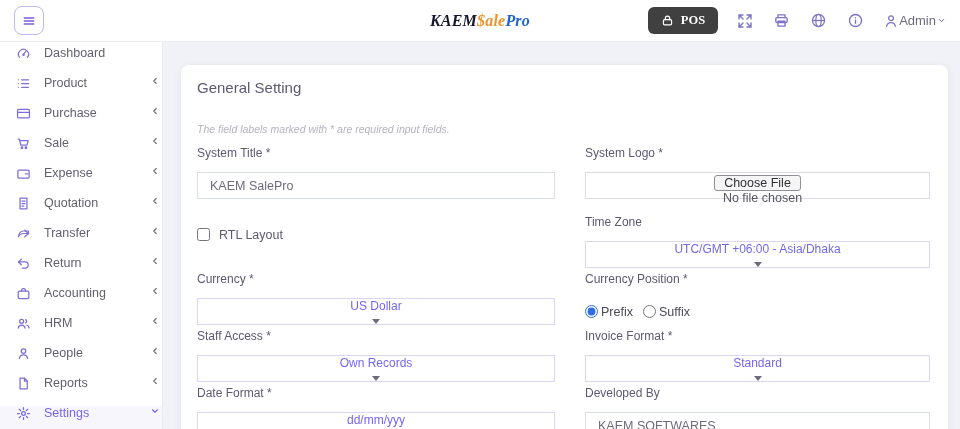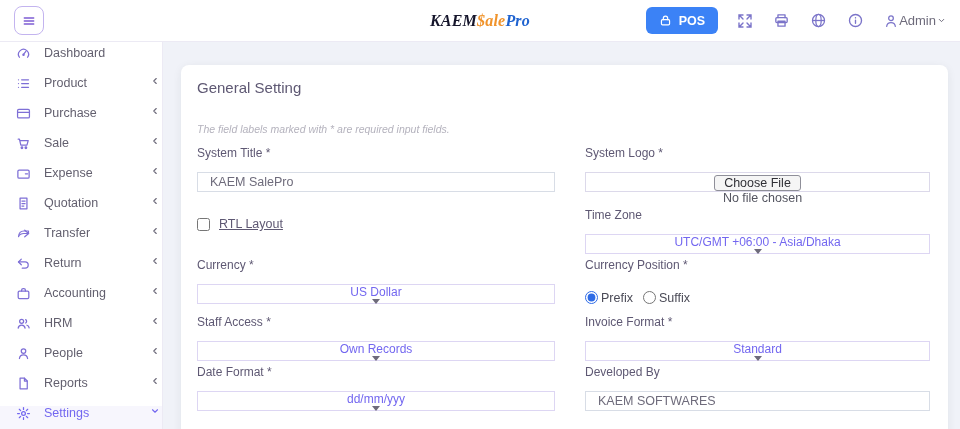--- a/index.html
+++ b/index.html
@@ -24,23 +24,23 @@
   .logo {
     position:absolute; left:50%; transform:translateX(-50%);
     font-family:"Liberation Serif", serif; font-style:italic; font-weight:700;
     font-size:16px; letter-spacing:.2px; white-space:nowrap;
   }
   .logo .lg-k { color:#15152b; }
   .logo .lg-s { color:#f0932b; }
   .logo .lg-p { color:#1f63d0; }
   .header-right { margin-left:auto; display:flex; align-items:center; gap:19px; }
   .pos-btn {
-    display:flex; align-items:center; gap:7px; background:#3b82f6; color:#fff;
+    display:flex; align-items:center; gap:7px; background:#404040; color:#fff;
     border:none; border-radius:6px; padding:0 13px; height:27px;
-    font-size:12.5px; font-weight:600; font-family:Liberation Sans, sans-serif; cursor:pointer;
+    font-size:12.5px; font-weight:600; font-family:Liberation Serif, serif; cursor:pointer;
   }
   .hicons { display:flex; align-items:center; gap:20px; }
   .hicon { color:#7b74c9; cursor:pointer; }
   .admin { display:flex; align-items:center; color:#6e6b7b; font-size:13px; cursor:pointer; }
   .admin .aicon { color:#7b74c9; }
   .admin .achev { color:#6e6b7b; margin-left:1px; }
 
   
   .sidebar {
     position:absolute; top:42px; left:0; width:163px; bottom:0; background:#fff;
@@ -65,42 +65,42 @@
     padding:14px 18px 0 16px;
   }
   .card-title { margin:0; font-size:15px; font-weight:500; color:#5e5873; }
   .note { margin:27px 0 0; font-size:10.5px; font-style:italic; color:#b4b2bd; }
 
   .form-grid {
     margin-top:9px; display:grid; grid-template-columns:358px 1fr;
     column-gap:30px; row-gap:2px;
   }
   .flabel { display:block; font-size:12px; line-height:18px; color:#5e5873; font-weight:500; margin-bottom:10px; }
-  .ctl { height:20px; border-radius:0; font-size:12px; background:#fff; width:100%; }
+  .ctl { height:27px; border-radius:0; font-size:12px; background:#fff; width:100%; }
   .text-input {
     border:1px solid #d8dde6; padding:0 12px; color:#6e6b7b; outline:none;
     font-family:inherit; font-size:12.5px;
   }
   .select {
     border:1px solid #ddd6f3; padding:0 12px; color:#7367f0; cursor:pointer;
     display:flex; align-items:center; justify-content:space-between;flex-direction:column;
   }
   .caret {
     width:0; height:0; border-left:4px solid transparent;
     border-right:4px solid transparent; border-top:5px solid #6e6b7b;
   }
   .file-box { border:1px solid #dcd9ea; display:flex; align-items:center; padding:2px;flex-direction:column; }
   .file-btn {
     height:21px; display:flex; align-items:center; padding:0 9px;
     border:1px solid #8f8f99; border-radius:3px; background:#f5f5f5;
     color:#303036; font-size:12.5px; cursor:pointer; white-space:nowrap;
   }
   .file-status { margin-left:10px; font-size:12.5px; color:#545560; }
   .cell-center { display:flex; align-items:center; }
-  .check-row { display:flex; align-items:center; gap:9px; color:#5e5873; font-size:12.5px; cursor:pointer;text-decoration:underline; }
+  .check-row { display:flex; align-items:center; gap:9px; color:#5e5873; font-size:12.5px; cursor:pointer; }
   input[type=checkbox] { width:13px; height:13px; margin:0; accent-color:#7367f0; }
   .radio-group { display:flex; align-items:center; height:27px; gap:10px; }
   .radio-row { display:flex; align-items:center; color:#4b4b57; font-size:12.5px; cursor:pointer; }
   input[type=radio] { width:13px; height:13px; margin:0 3px 0 0; accent-color:#2e6be6; }
   .mt12 { margin-top:12px; }
 </style>
 </head>
 <body>
 
 <header class="app-header">

